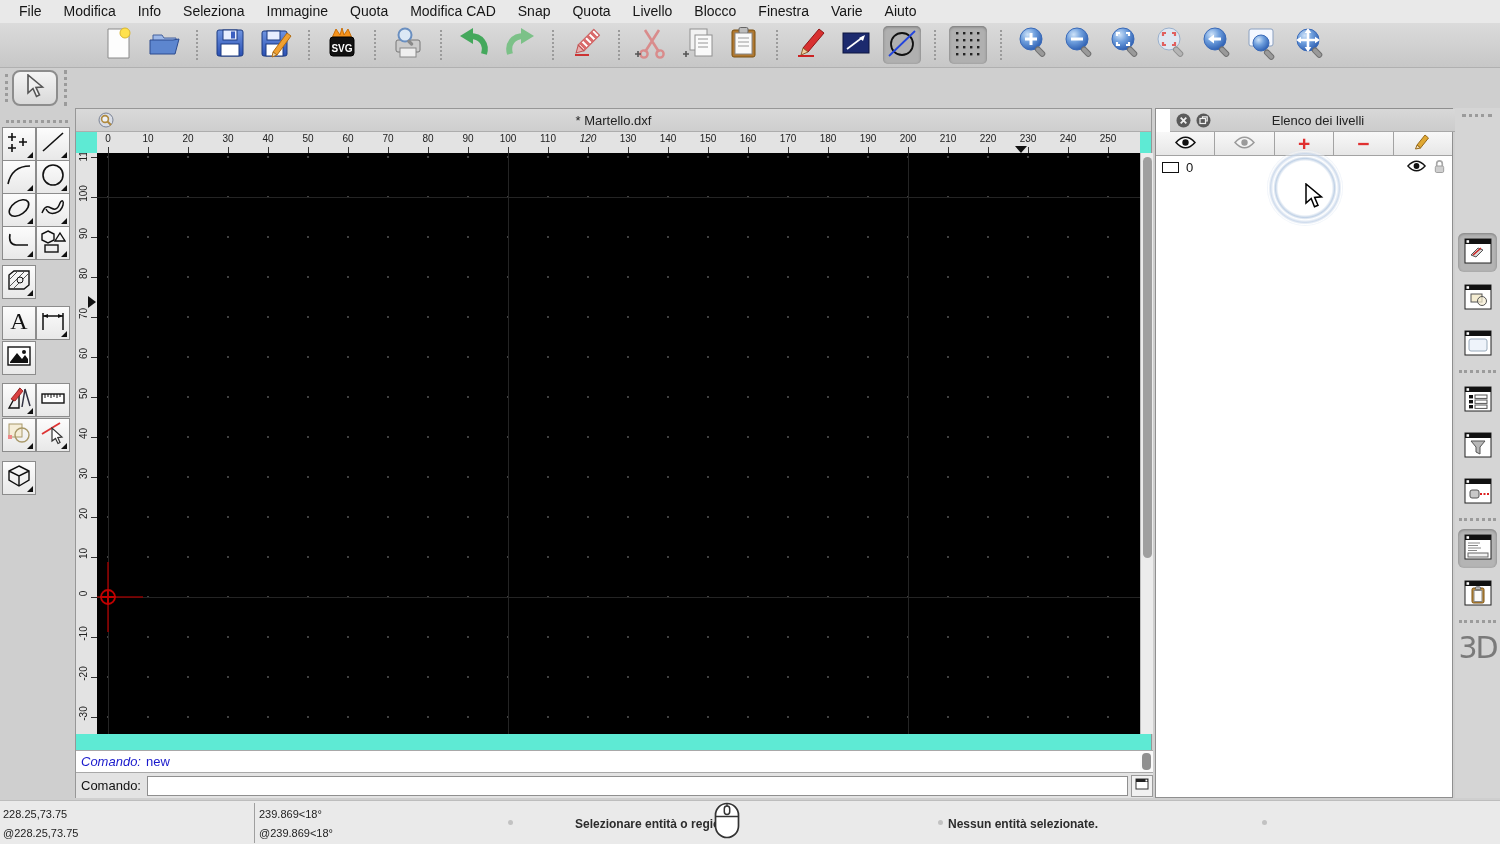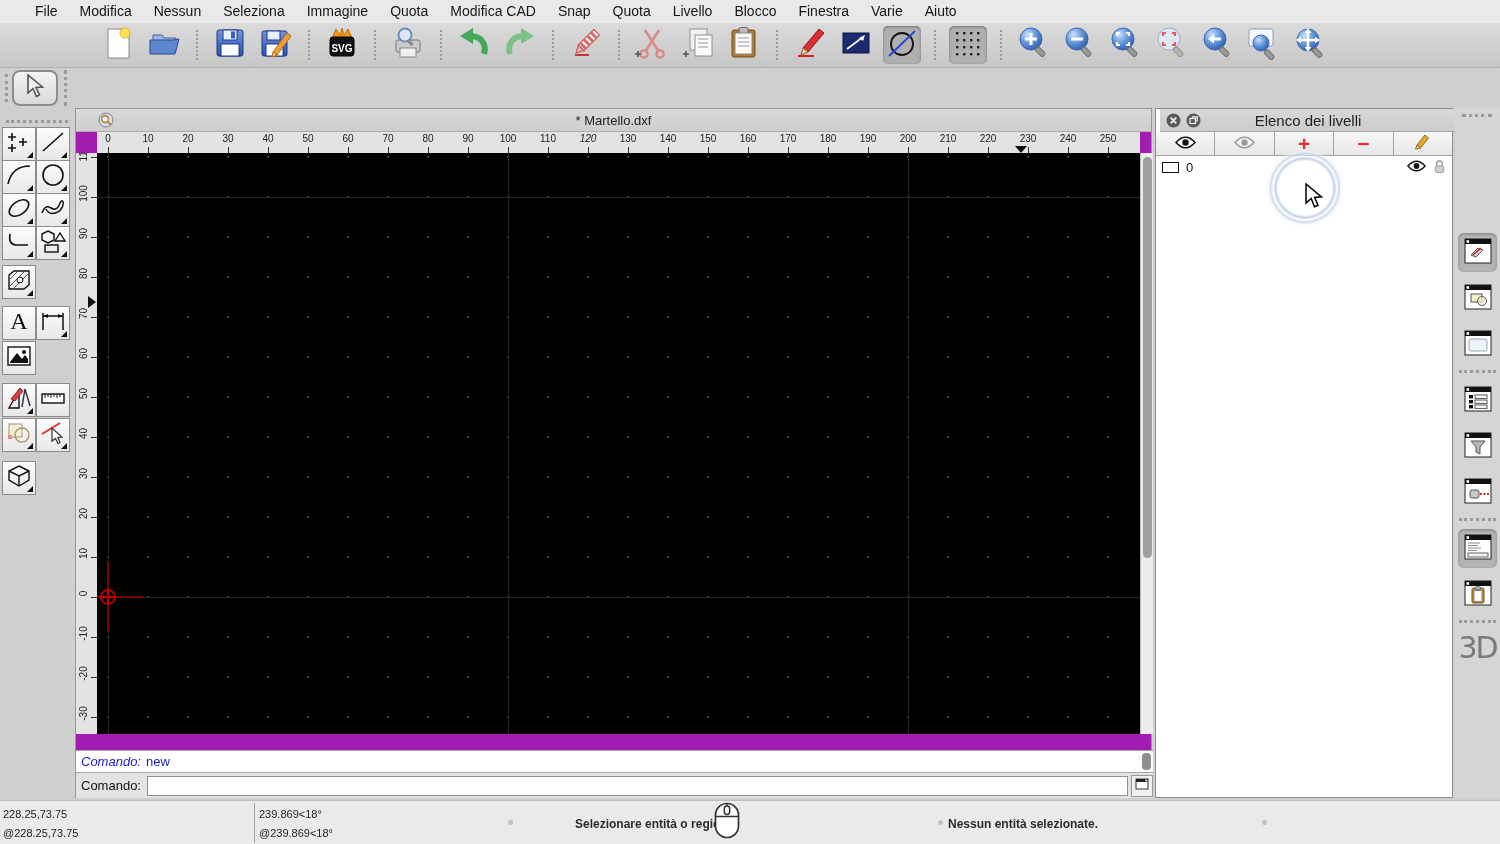--- a/index.html
+++ b/index.html
@@ -2,21 +2,21 @@
 <html><head>
 <meta charset="utf-8">
 <style>
   * { margin:0; padding:0; box-sizing:border-box; }
   html,body { width:1500px; height:844px; overflow:hidden; }
   body { font-family:"Liberation Sans","DejaVu Sans",sans-serif; background:#cfcfcf; position:relative; color:#1a1a1a; }
   .abs { position:absolute; }
 
   
   .menubar { position:absolute; top:0; left:0; width:1500px; height:23px; background:#e9e9e9;
-             display:flex; align-items:center; padding-left:24px; font-size:14px; }
+             display:flex; align-items:center; padding-left:8px; font-size:14px; }
   .menu-item { padding:0 11px; line-height:23px; color:#151515; }
 
   
   .toolbar { position:absolute; top:23px; left:0; width:1500px; height:45px;
              background:linear-gradient(#dbdbdb,#c7c7c7); border-bottom:1px solid #b0b0b0;
              display:flex; align-items:center; padding-left:95px; }
   .tbtn { width:38px; height:38px; display:flex; align-items:center; justify-content:center; flex:0 0 auto; margin:0 4px; }
   .tbtn.active { background:#b0b0b0; border-radius:5px; box-shadow:inset 0 1px 3px rgba(0,0,0,.35); }
   .tsep { width:2px; height:30px; border-left:2px dotted #9b9b9b; margin:0 9px; flex:0 0 auto; }
 
@@ -30,21 +30,21 @@
 
   
   .palette-handle { position:absolute; left:6px; top:120px; width:62px; height:3px; border-top:3px dotted #9b9b9b; }
   .pbtn { position:absolute; width:34px; height:34px; background:linear-gradient(#fcfcfc,#e8e8e8);
           border:1px solid #8c8c8c; display:flex; align-items:center; justify-content:center; }
   .pbtn.sub::after { content:''; position:absolute; right:2px; bottom:2px;
           border-left:6px solid transparent; border-bottom:6px solid #111; }
 
   
   .docwin { position:absolute; left:75px; top:108px; width:1077px; height:690px;
-            background:#a21caf; border:1px solid #979797; }
+            background:#5eead4; border:1px solid #979797; }
   .doc-title { position:absolute; left:0; top:0; width:100%; height:23px;
                background:linear-gradient(#d9d9d9,#cecece); border-bottom:1px solid #adadad;
                display:flex; align-items:center; justify-content:center; font-size:13px; color:#222; }
   .doc-icon { position:absolute; left:22px; top:3px; }
   .hruler { position:absolute; left:21px; top:23px; width:1043px; height:21px; background:#e3e3e3; overflow:hidden; }
   .vruler { position:absolute; left:0; top:44px; width:21px; height:581px; background:#e3e3e3; overflow:hidden; }
   .rlabel { position:absolute; font-size:10px; color:#222; }
   .htick { position:absolute; bottom:0; width:1px; height:6px; background:#333; }
   .vtick { position:absolute; right:0; height:1px; width:6px; background:#333; }
   .hmarker { position:absolute; bottom:0; width:0; height:0; border-left:6px solid transparent;
@@ -72,22 +72,22 @@
   .cmd-input { margin-left:6px; width:985px; height:20px; border:1px solid #8f8f8f; background:#fff;
                font-family:inherit; font-size:13px; padding:0 4px; }
   .detach-btn { margin-left:3px; width:22px; height:22px; background:#f1f1f1; border:1px solid #9a9a9a;
                 display:flex; align-items:center; justify-content:center; }
 
   
   .origin-svg { position:absolute; left:-24px; top:409px; }
 
   
   .lpanel { position:absolute; left:1155px; top:108px; width:298px; height:690px; background:#fff; border:1px solid #8f8f8f; }
-  .lp-title { position:absolute; left:4px; top:0; width:100%; height:23px; background:linear-gradient(#d8d8d8,#cccccc);
-              border-bottom:1px solid #a8a8a8; display:flex; align-items:center; font-size:15px; color:#222;text-decoration:underline; }
+  .lp-title { position:absolute; left:14px; top:0; width:100%; height:23px; background:linear-gradient(#d8d8d8,#cccccc);
+              border-bottom:1px solid #a8a8a8; display:flex; align-items:center; font-size:13px; color:#222;text-decoration:underline; }
   .lp-title .ttl { position:absolute; left:0; width:100%; text-align:center; }
   .lp-toolbar { position:absolute; left:0; top:23px; width:100%; height:24px; display:flex; }
   .lp-cell { flex:1; border-right:1px solid #a3a3a3; border-bottom:1px solid #a3a3a3;
              background:linear-gradient(#f8f8f8,#e7e7e7); display:flex; align-items:center; justify-content:center; }
   .lp-cell:last-child { border-right:none; }
   .lrow { position:absolute; left:0; width:100%; height:21px; display:flex; align-items:center; font-size:13px; padding:0 6px; }
   .lrow .swatch { width:17px; height:11px; margin-right:7px; flex:0 0 auto; }
   .lrow .rname { flex:1; }
   .lrow .ricons { display:flex; align-items:center; gap:7px; }
   .plusg { font-size:21px; font-weight:bold; color:#e03030; line-height:1; }
@@ -129,21 +129,21 @@
     <linearGradient id="flop" x1="0" y1="0" x2="0" y2="1">
       <stop offset="0%" stop-color="#6f94e0"></stop>
         <stop offset="100%" stop-color="#2a50b4"></stop>
     </linearGradient>
   </defs>
 </svg>
 
 <div class="menubar">
     <span class="menu-item">File</span>
     <span class="menu-item">Modifica</span>
-    <span class="menu-item">Nessun</span>
+    <span class="menu-item">Info</span>
     <span class="menu-item">Seleziona</span>
     <span class="menu-item">Immagine</span>
     <span class="menu-item">Quota</span>
     <span class="menu-item">Modifica CAD</span>
     <span class="menu-item">Snap</span>
     <span class="menu-item">Quota</span>
     <span class="menu-item">Livello</span>
     <span class="menu-item">Blocco</span>
     <span class="menu-item">Finestra</span>
     <span class="menu-item">Varie</span>

